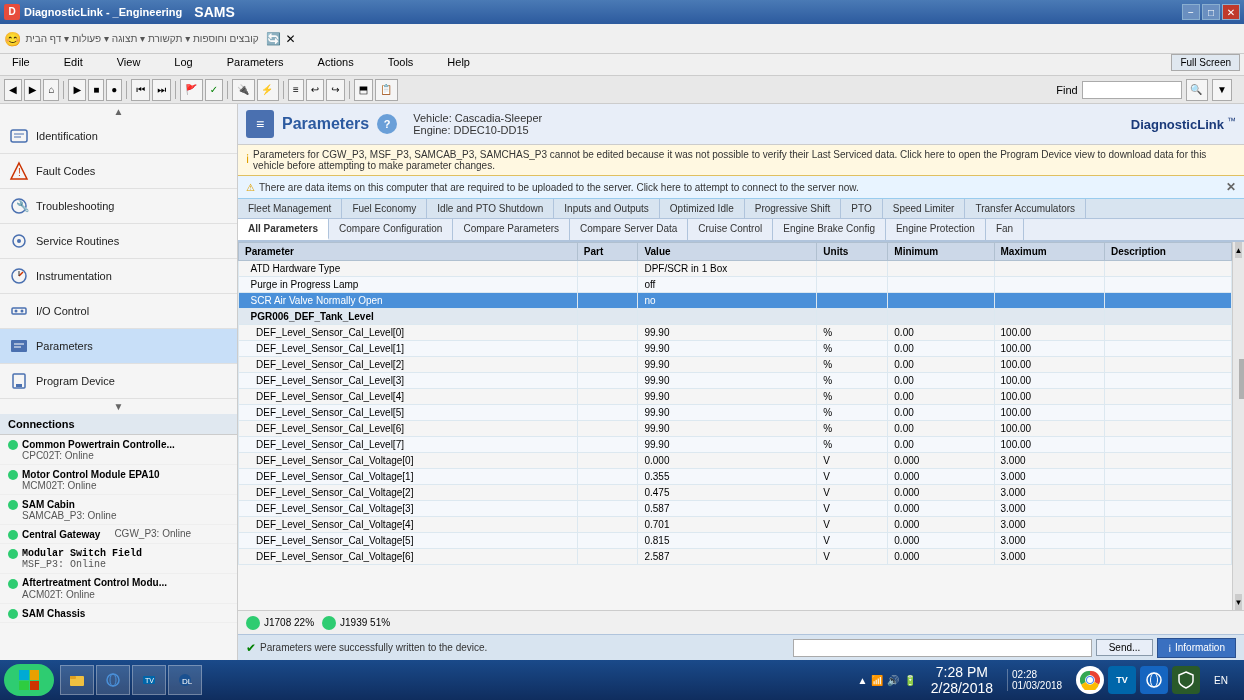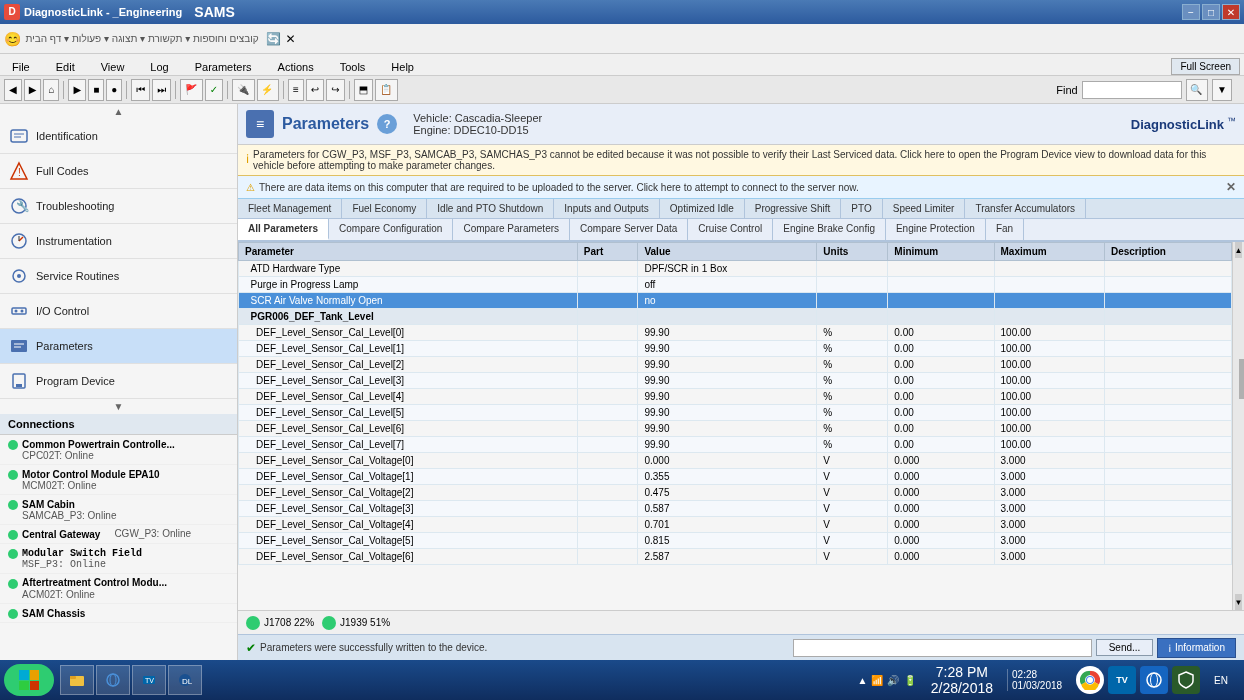--- a/index.html
+++ b/index.html
@@ -9,21 +9,21 @@
     .title-bar { height: 24px; background: linear-gradient(to bottom, #4a7ab5, #2c5a9e); display: flex; align-items: center; justify-content: space-between; padding: 0 4px; }
     .title-bar-left { display: flex; align-items: center; gap: 4px; color: white; font-size: 11px; font-weight: bold; }
     .title-bar-right { display: flex; gap: 2px; }
     .title-btn { width: 18px; height: 16px; background: #6a8fc0; border: 1px solid #8aafd0; color: white; font-size: 10px; display: flex; align-items: center; justify-content: center; cursor: pointer; }
     .title-btn.close { background: #c0392b; }
 
     
     .browser-bar { height: 30px; background: #f0f0f0; border-bottom: 1px solid #ccc; display: flex; align-items: center; padding: 0 4px; gap: 4px; }
 
     
-    .menu-bar { height: 22px; background: #f0f0f0; border-bottom: 1px solid #ccc; display: flex; align-items: flex-end; padding: 0 4px; gap: 10px; }
+    .menu-bar { height: 22px; background: #f0f0f0; border-bottom: 1px solid #ccc; display: flex; align-items: flex-start; padding: 0 4px; gap: 18px; }
     .menu-item { padding: 2px 8px; cursor: pointer; font-size: 11px; }
 
     
     .app-toolbar { height: 28px; background: #e8e8e8; border-bottom: 1px solid #ccc; display: flex; align-items: center; padding: 0 4px; gap: 2px; }
     .toolbar-btn { height: 22px; padding: 0 4px; background: #f5f5f5; border: 1px solid #aaa; cursor: pointer; font-size: 10px; display: flex; align-items: center; }
     .toolbar-sep { width: 1px; height: 18px; background: #aaa; margin: 0 2px; }
 
     
     .content-area { display: flex; flex: 1; overflow: hidden; }
 
@@ -185,52 +185,52 @@
         <span class="sidebar-label">Identification</span>
       </div>
 
       <div class="sidebar-item">
         <div class="sidebar-icon">
           <svg width="20" height="20">
               <polygon points="10,2 18,18 2,18" fill="none" stroke="#cc3300" stroke-width="1.5"></polygon>
               <text x="9" y="15" font-size="10" fill="#cc3300">!</text>
             </svg>
         </div>
-        <span class="sidebar-label">Full Codes</span>
+        <span class="sidebar-label">Fault Codes</span>
       </div>
 
       <div class="sidebar-item">
         <div class="sidebar-icon">
           <svg width="20" height="20">
               <circle cx="10" cy="10" r="7" fill="none" stroke="#4a70b0" stroke-width="1.5"></circle>
               <text x="7" y="14" font-size="11" fill="#4a70b0">🔧</text>
             </svg>
         </div>
         <span class="sidebar-label">Troubleshooting</span>
+      </div>
+
+      <div class="sidebar-item">
+        <div class="sidebar-icon">
+          <svg width="20" height="20">
+              <circle cx="10" cy="10" r="6" fill="none" stroke="#4a70b0" stroke-width="1.5"></circle>
+              <circle cx="10" cy="10" r="2" fill="#4a70b0"></circle>
+            </svg>
+        </div>
+        <span class="sidebar-label">Service Routines</span>
       </div>
 
       <div class="sidebar-item">
         <div class="sidebar-icon">
           <svg width="20" height="20">
               <circle cx="10" cy="10" r="7" fill="none" stroke="#4a70b0" stroke-width="1.5"></circle>
               <line x1="10" y1="10" x2="14" y2="6" stroke="#cc3300" stroke-width="1.5"></line>
               <line x1="10" y1="10" x2="10" y2="5" stroke="#333" stroke-width="1"></line>
             </svg>
         </div>
         <span class="sidebar-label">Instrumentation</span>
-      </div>
-
-      <div class="sidebar-item">
-        <div class="sidebar-icon">
-          <svg width="20" height="20">
-              <circle cx="10" cy="10" r="6" fill="none" stroke="#4a70b0" stroke-width="1.5"></circle>
-              <circle cx="10" cy="10" r="2" fill="#4a70b0"></circle>
-            </svg>
-        </div>
-        <span class="sidebar-label">Service Routines</span>
       </div>
 
       <div class="sidebar-item">
         <div class="sidebar-icon">
           <svg width="20" height="20">
               <rect x="3" y="7" width="14" height="6" rx="1" fill="none" stroke="#4a70b0" stroke-width="1.5"></rect>
               <circle cx="7" cy="10" r="1.5" fill="#4a70b0"></circle>
               <circle cx="13" cy="10" r="1.5" fill="#4a70b0"></circle>
             </svg>
         </div>

